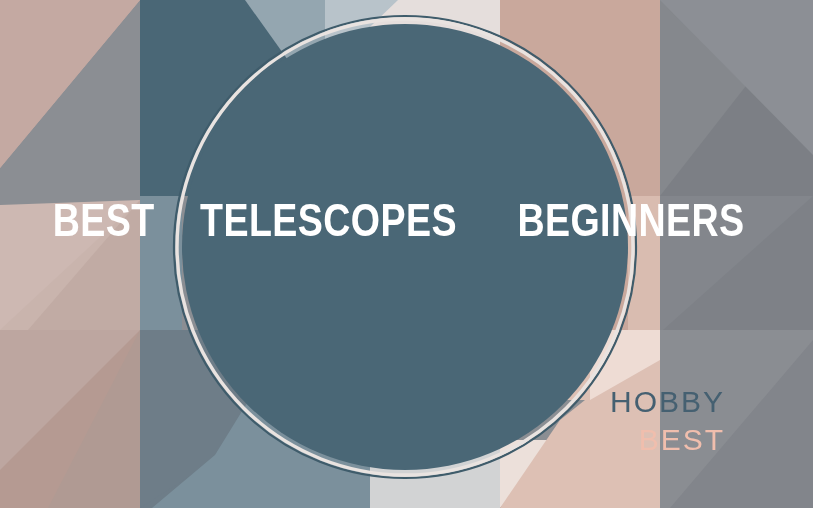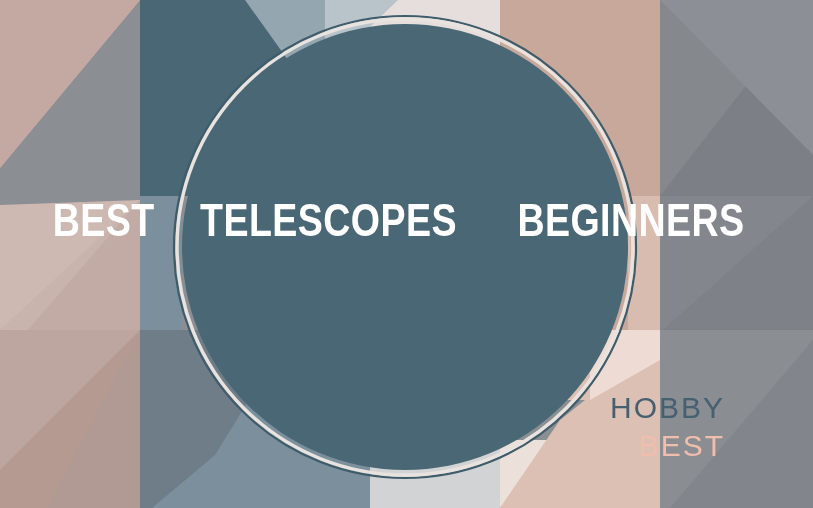--- a/index.html
+++ b/index.html
@@ -56,21 +56,21 @@
     pointer-events: none;
   }
   .logo-line {
     font-family: "Liberation Sans", sans-serif;
     font-weight: 300;
     font-size: 30px;
     letter-spacing: 2.0px;
     white-space: nowrap;
     display: block;
   }
-  #logo-top  { color: #456071; margin-top: 6px; }
+  #logo-top  { color: #456071; }
   #logo-bot  { color: #f0bead; }
 </style>
 </head>
 <body>
 
 <div id="banner">
 
   <svg id="bg-svg" viewBox="0 0 813 508" preserveAspectRatio="none">
 
     <rect x="0" y="0" width="813" height="508" fill="#8b8e93"></rect>

